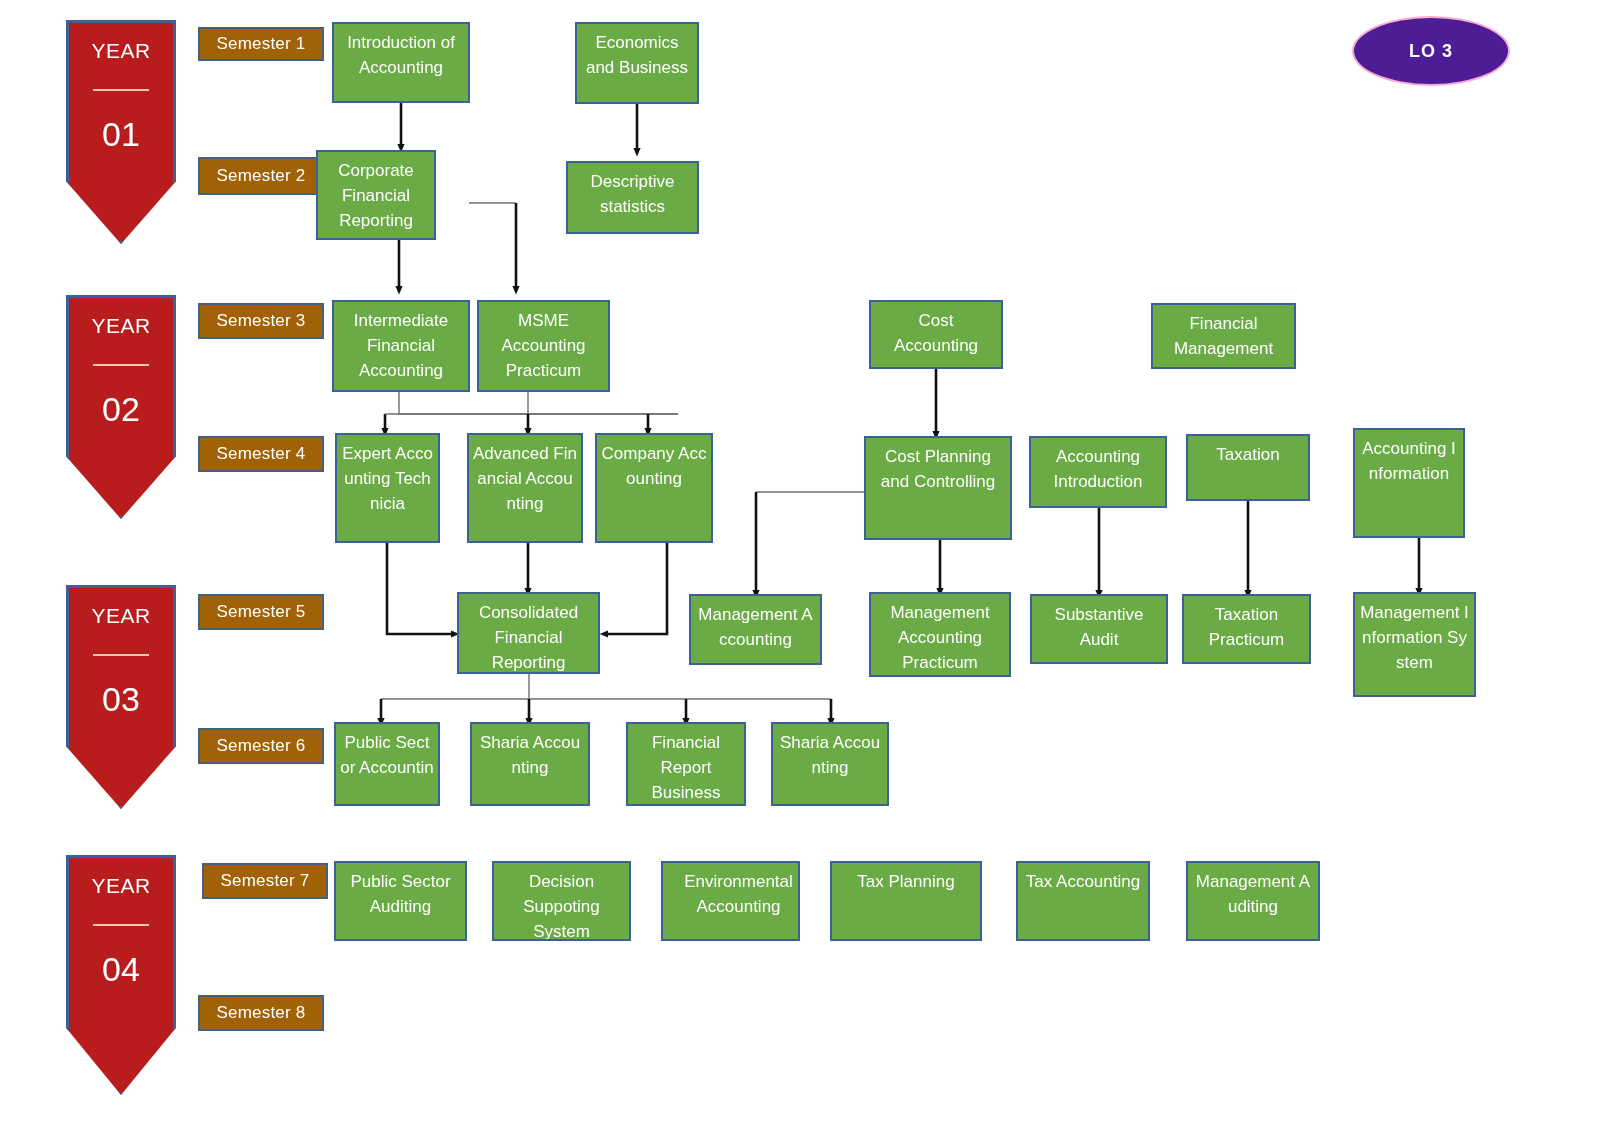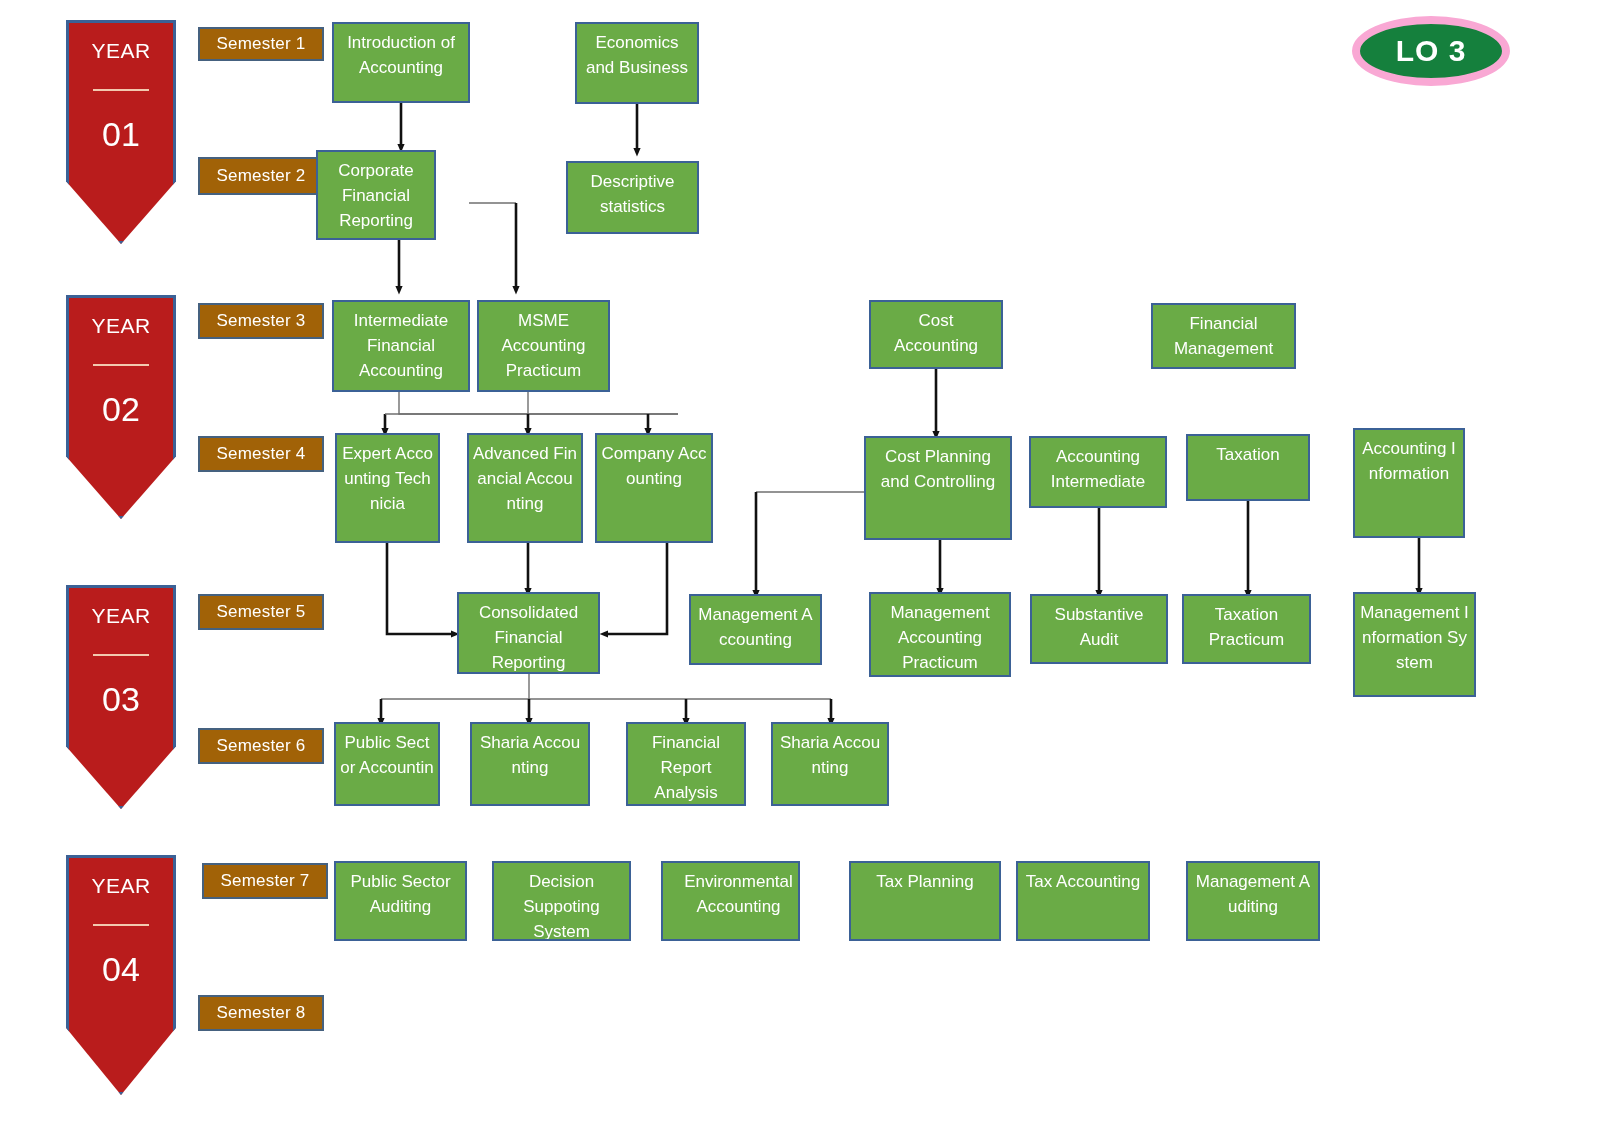--- a/index.html
+++ b/index.html
@@ -73,25 +73,25 @@
     text-align: center;
     padding: 6px 4px 0 4px;
     overflow: hidden;
     word-break: break-all;
   }
   .course.nb { word-break: normal; }
   
   .lo-badge {
     position: absolute;
     box-sizing: border-box;
-    background: #15803d;
-    border: 8px solid #f9a8d4;
+    background: #4c1d95;
+    border: 2px solid #f9a8d4;
     border-radius: 50%;
     color: #FFFFFF;
-    font-size: 30px;
+    font-size: 18px;
     font-weight: bold;
     display: flex;
     align-items: center;
     justify-content: center;
     letter-spacing: 1px;
   }
   
   .conn-svg {
     position: absolute;
     top: 0; left: 0;
@@ -197,36 +197,36 @@
 
   <div class="course nb" style="left:332px; top:300px; width:138px; height:92px;">Intermediate Financial Accounting</div>
   <div class="course nb" style="left:477px; top:300px; width:133px; height:92px;">MSME Accounting Practicum</div>
   <div class="course nb" style="left:869px; top:300px; width:134px; height:69px;">Cost Accounting</div>
   <div class="course nb" style="left:1151px; top:303px; width:145px; height:66px;">Financial Management</div>
 
   <div class="course" style="left:335px; top:433px; width:105px; height:110px;">Expert Accounting Technicia</div>
   <div class="course" style="left:467px; top:433px; width:116px; height:110px;">Advanced Financial Accounting</div>
   <div class="course" style="left:595px; top:433px; width:118px; height:110px;">Company Accounting</div>
   <div class="course nb" style="left:864px; top:436px; width:148px; height:104px;">Cost Planning and Controlling</div>
-  <div class="course nb" style="left:1029px; top:436px; width:138px; height:72px;">Accounting Intermediate</div>
+  <div class="course nb" style="left:1029px; top:436px; width:138px; height:72px;">Accounting Introduction</div>
   <div class="course nb" style="left:1186px; top:434px; width:124px; height:67px;">Taxation</div>
   <div class="course" style="left:1353px; top:428px; width:112px; height:110px;">Accounting Information</div>
 
   <div class="course nb" style="left:457px; top:592px; width:143px; height:82px;">Consolidated Financial Reporting</div>
   <div class="course" style="left:689px; top:594px; width:133px; height:71px;">Management Accounting</div>
   <div class="course nb" style="left:869px; top:592px; width:142px; height:85px;">Management Accounting Practicum</div>
   <div class="course nb" style="left:1030px; top:594px; width:138px; height:70px;">Substantive Audit</div>
   <div class="course nb" style="left:1182px; top:594px; width:129px; height:70px;">Taxation Practicum</div>
   <div class="course" style="left:1353px; top:592px; width:123px; height:105px;">Management Information System</div>
 
   <div class="course" style="left:334px; top:722px; width:106px; height:84px;">Public Sector Accountin</div>
   <div class="course" style="left:470px; top:722px; width:120px; height:84px;">Sharia Accounting</div>
-  <div class="course nb" style="left:626px; top:722px; width:120px; height:84px;">Financial Report Analysis</div>
+  <div class="course nb" style="left:626px; top:722px; width:120px; height:84px;">Financial Report Business</div>
   <div class="course" style="left:771px; top:722px; width:118px; height:84px;">Sharia Accounting</div>
 
   <div class="course nb" style="left:334px; top:861px; width:133px; height:80px;">Public Sector Auditing</div>
   <div class="course nb" style="left:492px; top:861px; width:139px; height:80px;">Decision Suppoting System</div>
   <div class="course" style="left:661px; top:861px; width:139px; height:80px;padding-left:20px;">Environmental Accounting</div>
-  <div class="course nb" style="left:830px; top:861px; width:152px; height:80px;margin-left:19px;">Tax Planning</div>
+  <div class="course nb" style="left:830px; top:861px; width:152px; height:80px;">Tax Planning</div>
   <div class="course nb" style="left:1016px; top:861px; width:134px; height:80px;">Tax Accounting</div>
   <div class="course" style="left:1186px; top:861px; width:134px; height:80px;">Management Auditing</div>
 
 </div>
 
 </body></html>

